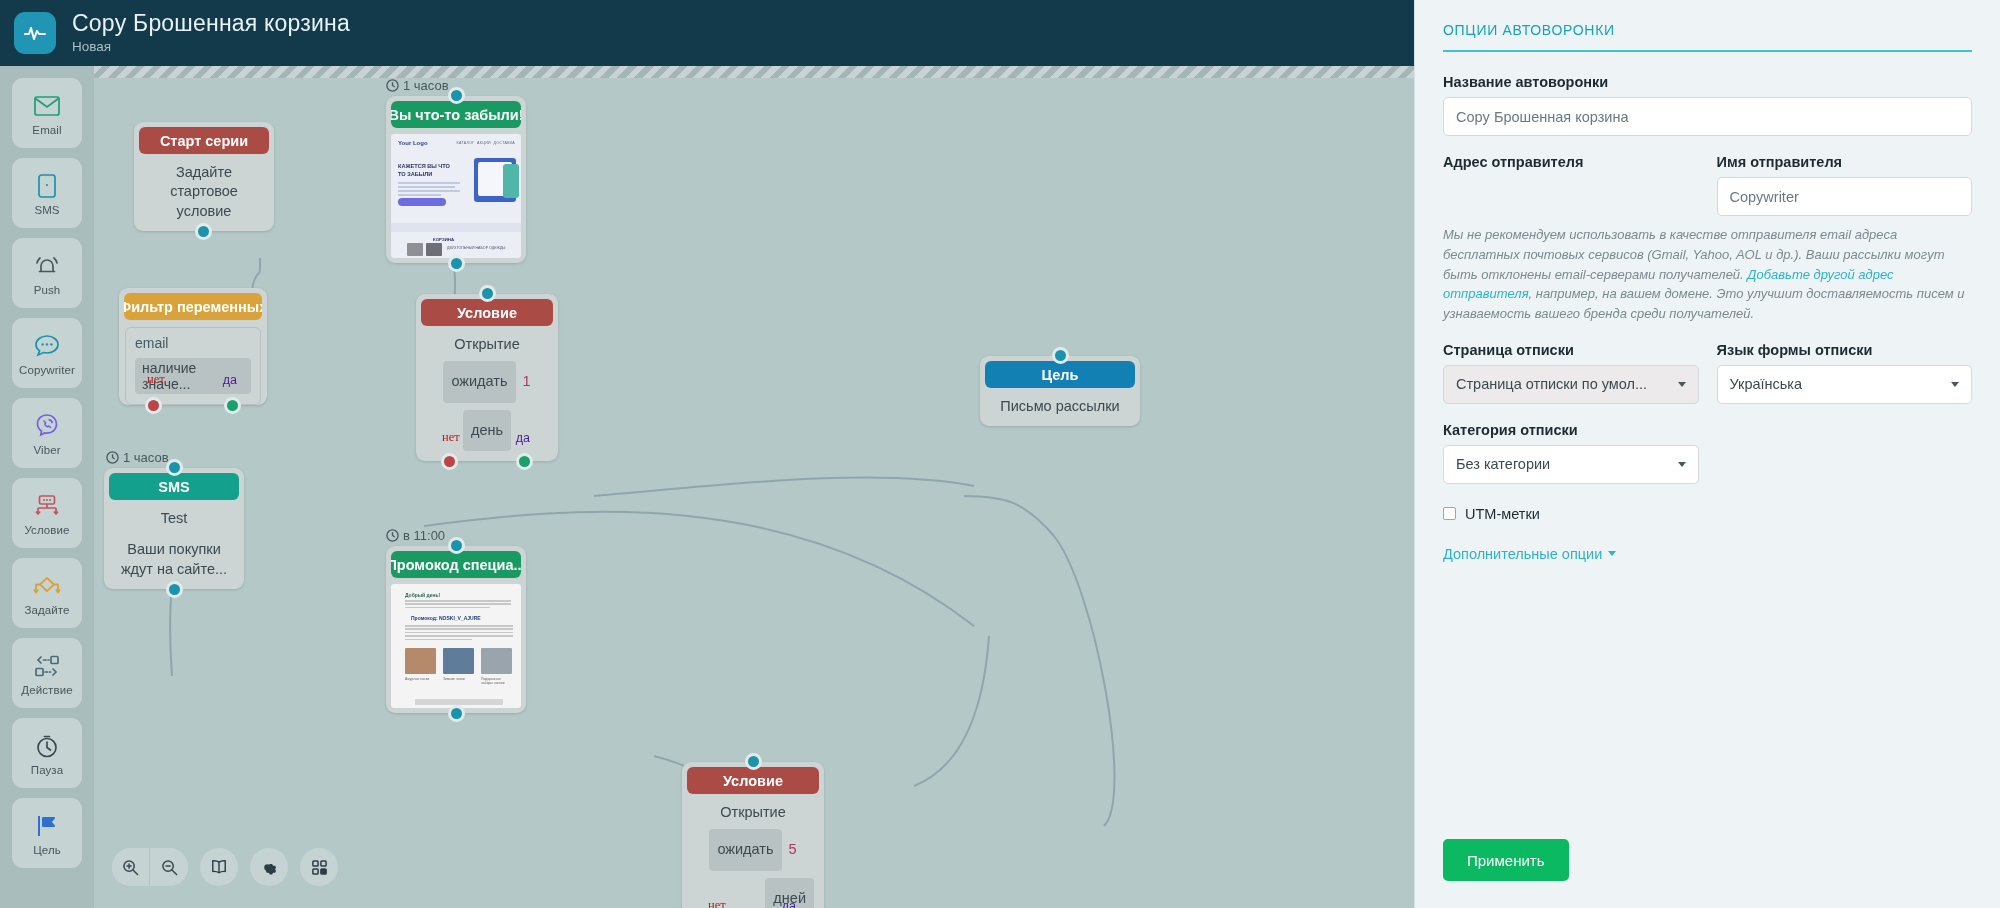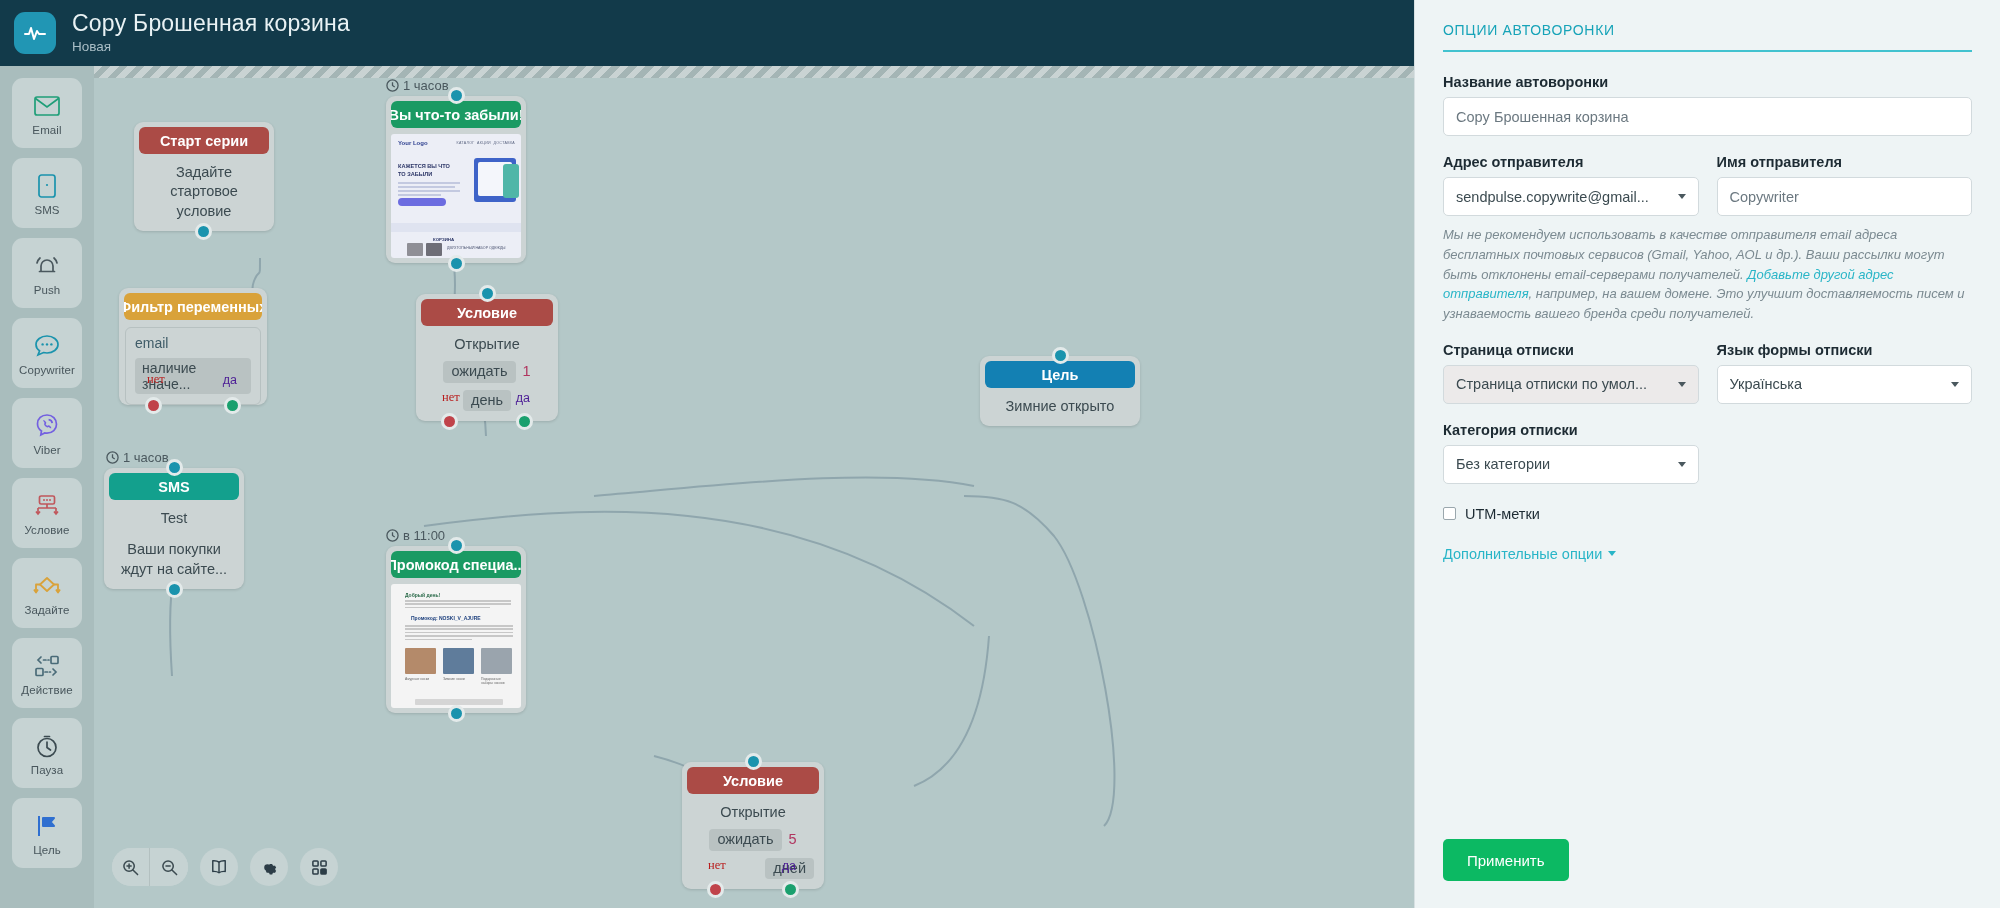--- a/index.html
+++ b/index.html
@@ -72,21 +72,21 @@
 
   .timer { position: absolute; font-size: 13px; color: #4a585e;
            display:flex; align-items:center; gap:4px; white-space:nowrap;}
 
   
   .fx-box { background: #ccd4d4; border: 1px solid #b7c1c1; border-radius: 6px;
             margin: 7px 6px 0; padding: 7px 9px 10px; }
   .fx-var { font-size: 14px; color: #3f5c68; text-align:left; }
   .fx-val { margin-top: 7px; background: #b9c2c2; border-radius: 4px;
             font-size: 14px; color: #3b4a50; padding: 2px 7px; display:inline-block;}
-  .pill { background: #b9c2c2; border-radius: 4px; padding: 1px 8px; display:inline-block;}
+  .pill { background: #b9c2c2; border-radius: 4px; padding: 11px 8px; display:inline-block;}
   .num { color: #b0355f; margin-left: 7px; }
 
   
   .prev { margin: 6px 5px 5px; background: #f2f3f6; border-radius: 3px;
           overflow:hidden; }
 
   
   #toolbar { position: absolute; left: 112px; bottom: 22px; display: flex;
              align-items: center; gap: 12px; z-index: 20; }
   .tb-group { display: flex; background: #c6d3d3; border-radius: 19px; }
@@ -418,21 +418,21 @@
     </div>
     <div class="branch b-no" style="left:26px; bottom:16px;">нет</div>
     <div class="branch b-yes" style="right:28px; bottom:16px;">да</div>
     <div class="port" style="left:63px; top:-9px;"></div>
     <div class="port red" style="left:25px; bottom:-9px;"></div>
     <div class="port green" style="right:25px; bottom:-9px;"></div>
   </div>
 
   <div class="node" style="left:886px; top:290px; width:160px;">
     <div class="node-hd hd-blue">Цель</div>
-    <div class="node-body">Зимние открыто</div>
+    <div class="node-body">Письмо рассылки</div>
     <div class="port" style="left:72px; top:-9px;"></div>
   </div>
 </div>
 
 <div id="toolbar">
   <div class="tb-group">
     <div class="tb-btn">
       <svg width="17" height="17" viewBox="0 0 18 18" fill="none" stroke="#3b4a50" stroke-width="1.6" stroke-linecap="round">
         <circle cx="7.5" cy="7.5" r="5.5"></circle>
           <path d="M11.6 11.6 16.5 16.5"></path>
@@ -473,24 +473,20 @@
   <div id="panel-rule"></div>
 
   <div class="mt22">
     <div class="fld-label">Название автоворонки</div>
     <div class="inp">Copy Брошенная корзина</div>
   </div>
 
   <div class="row mt18">
     <div class="col">
       <div class="fld-label">Адрес отправителя</div>
-      <div class="sel">
-        <span class="txt">sendpulse.copywrite@gmail...</span>
-        <span class="caret"></span>
-      </div>
     </div>
     <div class="col">
       <div class="fld-label">Имя отправителя</div>
       <div class="inp">Copywriter</div>
     </div>
   </div>
 
   <div id="helptext">
     <span>Мы не рекомендуем использовать в качестве отправителя email адреса бесплатных почтовых сервисов (Gmail, Yahoo, AOL и др.). Ваши рассылки могут быть отклонены email-серверами получателей. </span><a href="#">Добавьте другой адрес отправителя</a><span>, например, на вашем домене. Это улучшит доставляемость писем и узнаваемость вашего бренда среди получателей.</span>
   </div>

